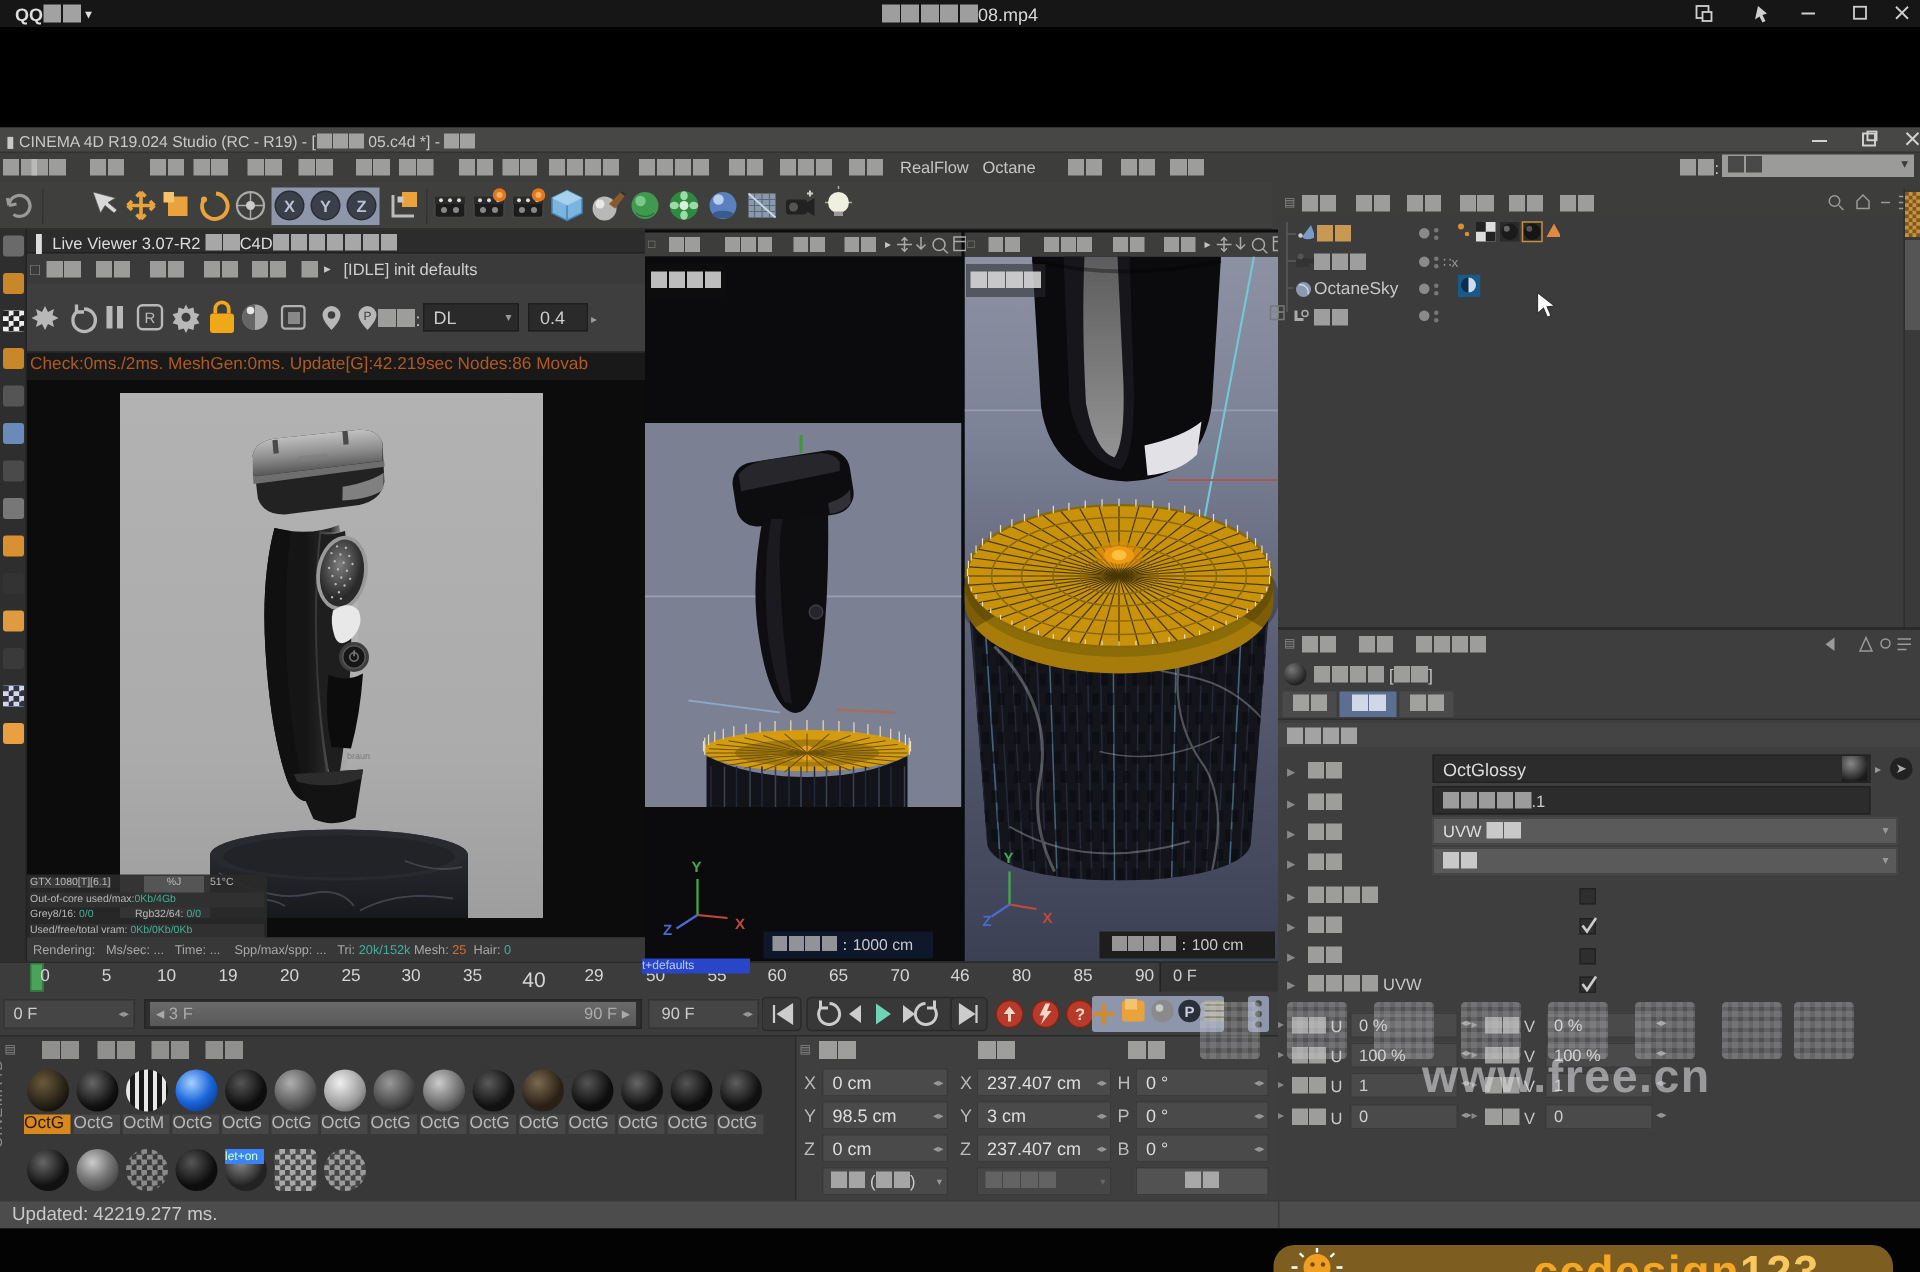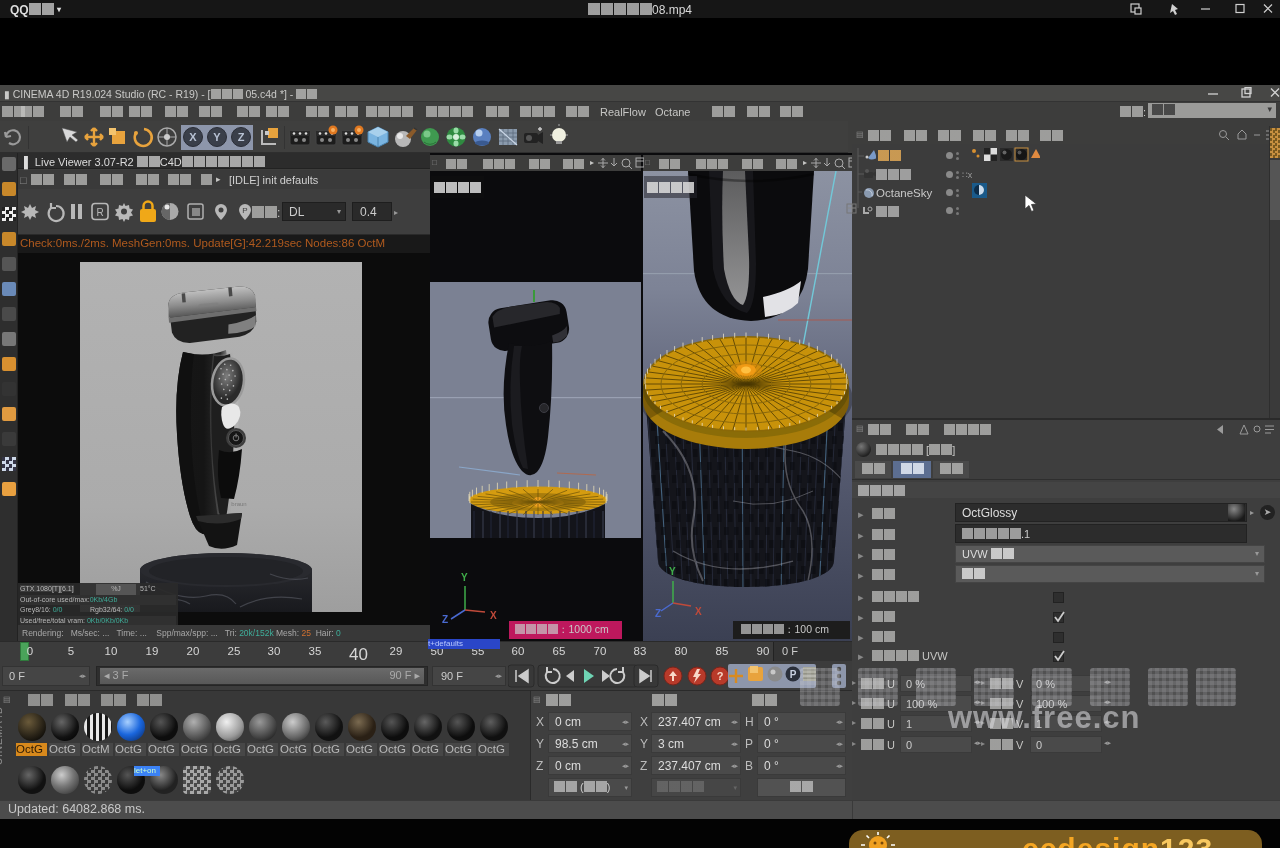--- a/index.html
+++ b/index.html
@@ -219,21 +219,21 @@
     </g>
 <g fill="#b8b8b8">
       <path d="M227 6 a6 6 0 0 1 6 6 c0 4 -6 10 -6 10 s-6 -6 -6 -10 a6 6 0 0 1 6-6z"></path>
       <text x="227" y="15" font-size="8" fill="#3e3e3e" text-anchor="middle">P</text>
     </g>
 </svg>
 <div class="a txt" style="left:252px;top:206px;font-size:12px"><i style="display:inline-block;width:25px;height:12px;vertical-align:-1px;background:repeating-linear-gradient(90deg,currentColor 0 12px,transparent 12px 13px);opacity:0.7;"></i>:</div>
 <div class="a" style="left:282px;top:202px;width:64px;height:19px;background:#2a2a2a;border:1px solid #1e1e1e;color:#ccc;font-size:12px;padding:2px 6px">DL<span style="position:absolute;right:4px;top:4px;font-size:8px;color:#999">▾</span></div>
 <div class="a" style="left:352px;top:202px;width:40px;height:19px;background:#2a2a2a;border:1px solid #1e1e1e;color:#ccc;font-size:12px;padding:2px 7px">0.4</div>
 <div class="a" style="left:394px;top:208px;color:#999;font-size:8px">▸</div>
-<div class="a" style="left:18px;top:235px;width:412px;height:18px;background:#191919;color:#b05a1e;font-size:11.5px;padding:2px 0 0 2px;white-space:nowrap;overflow:hidden">Check:0ms./2ms. MeshGen:0ms. Update[G]:42.219sec Nodes:86 OctM</div>
+<div class="a" style="left:18px;top:235px;width:412px;height:18px;background:#191919;color:#b05a1e;font-size:11.5px;padding:2px 0 0 2px;white-space:nowrap;overflow:hidden">Check:0ms./2ms. MeshGen:0ms. Update[G]:42.219sec Nodes:86 Movab</div>
 <div class="a" style="left:18px;top:253px;width:412px;height:372px;background:#0c0c0c"></div>
 <svg class="a" style="left:80px;top:262px" width="282" height="350" viewBox="0 0 282 350">
 <defs>
 <linearGradient id="bgv" x1="0" y1="0" x2="0" y2="1">
         <stop offset="0" stop-color="#b2b2b2"></stop>
         <stop offset=".7" stop-color="#ababab"></stop>
         <stop offset="1" stop-color="#9e9e9e"></stop>
       </linearGradient>
 <linearGradient id="hd" x1="0" y1="0" x2="0" y2="1">
         <stop offset="0" stop-color="#c2c2c2"></stop>
@@ -471,21 +471,21 @@
 <g font-size="10" font-weight="bold">
 <path d="M35 439 v-24" stroke="#3fae4a" stroke-width="1.5"></path>
 <path d="M35 439 l-14 9" stroke="#4a6ad0" stroke-width="1.5"></path>
 <path d="M35 439 l20 2" stroke="#c04a3a" stroke-width="1.5"></path>
 <text x="31" y="410" fill="#3fae4a">Y</text>
         <text x="12" y="452" fill="#4a6ad0">Z</text>
         <text x="60" y="448" fill="#c04a3a">X</text>
 </g>
 </g>
   </svg>
-<div class="a" style="left:509px;top:621px;width:113px;height:18px;background:#be185d;color:#c8c8c8;font-size:10.5px;padding:2px 0 0 6px"><i style="display:inline-block;width:43px;height:10px;vertical-align:-1px;background:repeating-linear-gradient(90deg,currentColor 0 10px,transparent 10px 11px);opacity:0.7;"></i>：1000 cm</div>
+<div class="a" style="left:509px;top:621px;width:113px;height:18px;background:#0f172a;color:#c8c8c8;font-size:10.5px;padding:2px 0 0 6px"><i style="display:inline-block;width:43px;height:10px;vertical-align:-1px;background:repeating-linear-gradient(90deg,currentColor 0 10px,transparent 10px 11px);opacity:0.7;"></i>：1000 cm</div>
 <svg class="a" style="left:643px;top:171px" width="209" height="470" viewBox="0 0 209 470">
 <defs>
 <linearGradient id="sky2" x1="0" y1="0" x2="0" y2="1">
         <stop offset="0" stop-color="#8c92a2"></stop>
         <stop offset=".25" stop-color="#7d8396"></stop>
         <stop offset=".55" stop-color="#5a5f75"></stop>
         <stop offset="1" stop-color="#3b4053"></stop>
       </linearGradient>
 <linearGradient id="shin" x1="0" y1="0" x2="0" y2="1">
         <stop offset="0" stop-color="#777"></stop>
@@ -1090,28 +1090,28 @@
 <div class="a" style="left:0;top:641px;width:852px;height:21px;background:#3c3c3c;border-top:1px solid #2a2a2a"></div>
 <div class="a" style="left:20px;top:642px;width:9px;height:19px;background:#4aa35a;border:1px solid #2f7a3c"></div>
 <div class="a" style="left:18px;top:645px;width:24px;text-align:center;color:#d5d5d5;font-size:11.5px">0</div>
 <div class="a" style="left:59px;top:645px;width:24px;text-align:center;color:#d5d5d5;font-size:11.5px">5</div>
 <div class="a" style="left:99px;top:645px;width:24px;text-align:center;color:#d5d5d5;font-size:11.5px">10</div>
 <div class="a" style="left:140px;top:645px;width:24px;text-align:center;color:#d5d5d5;font-size:11.5px">19</div>
 <div class="a" style="left:181px;top:645px;width:24px;text-align:center;color:#d5d5d5;font-size:11.5px">20</div>
 <div class="a" style="left:222px;top:645px;width:24px;text-align:center;color:#d5d5d5;font-size:11.5px">25</div>
 <div class="a" style="left:262px;top:645px;width:24px;text-align:center;color:#d5d5d5;font-size:11.5px">30</div>
 <div class="a" style="left:303px;top:645px;width:24px;text-align:center;color:#d5d5d5;font-size:11.5px">35</div>
-<div class="a" style="left:344px;top:645px;width:24px;text-align:right;color:#d5d5d5;font-size:17px">40</div>
+<div class="a" style="left:344px;top:645px;width:24px;text-align:center;color:#d5d5d5;font-size:14px">40</div>
 <div class="a" style="left:384px;top:645px;width:24px;text-align:center;color:#d5d5d5;font-size:11.5px">29</div>
 <div class="a" style="left:425px;top:645px;width:24px;text-align:center;color:#d5d5d5;font-size:11.5px">50</div>
 <div class="a" style="left:466px;top:645px;width:24px;text-align:center;color:#d5d5d5;font-size:11.5px">55</div>
 <div class="a" style="left:506px;top:645px;width:24px;text-align:center;color:#d5d5d5;font-size:11.5px">60</div>
 <div class="a" style="left:547px;top:645px;width:24px;text-align:center;color:#d5d5d5;font-size:11.5px">65</div>
 <div class="a" style="left:588px;top:645px;width:24px;text-align:center;color:#d5d5d5;font-size:11.5px">70</div>
-<div class="a" style="left:628px;top:645px;width:24px;text-align:center;color:#d5d5d5;font-size:11.5px">83</div>
+<div class="a" style="left:628px;top:645px;width:24px;text-align:center;color:#d5d5d5;font-size:11.5px">46</div>
 <div class="a" style="left:669px;top:645px;width:24px;text-align:center;color:#d5d5d5;font-size:11.5px">80</div>
 <div class="a" style="left:710px;top:645px;width:24px;text-align:center;color:#d5d5d5;font-size:11.5px">85</div>
 <div class="a" style="left:751px;top:645px;width:24px;text-align:center;color:#d5d5d5;font-size:11.5px">90</div>
 <div class="a" style="left:773px;top:642px;width:79px;height:19px;background:#333;border-left:1px solid #222;color:#ccc;font-size:11px;padding:3px 0 0 8px">0 F</div>
 <div class="a" style="left:0;top:662px;width:852px;height:28px;background:#3c3c3c"></div>
 <div class="a" style="left:2px;top:666px;width:88px;height:20px;background:#454545;border:1px solid #333;color:#ccc;font-size:11px;padding:3px 6px">0 F<span style="position:absolute;right:3px;top:5px;font-size:7px;color:#999">◂▸</span></div>
 <div class="a" style="left:96px;top:666px;width:332px;height:20px;background:#2e2e2e;border:1px solid #252525"></div>
 <div class="a" style="left:100px;top:668px;width:324px;height:16px;background:linear-gradient(0deg,#585858,#6a6a6a);color:#aaa;font-size:11px">
     <span style="position:absolute;left:4px;top:1px">◂ 3 F</span>
     <span style="position:absolute;right:4px;top:1px">90 F ▸</span>
@@ -1205,21 +1205,21 @@
 <div class="a" style="left:445px;top:743px;width:31px;height:13px;font-size:11.5px;line-height:13px;background:#474747;color:#b8b8b8;overflow:hidden">OctG</div>
 <div class="a" style="left:480px;top:713px;width:28px;height:28px;border-radius:50%;background:radial-gradient(circle at 38% 32%, #5e5e5e 0, #101010 60%)"></div>
 <div class="a" style="left:478px;top:743px;width:31px;height:13px;font-size:11.5px;line-height:13px;background:#474747;color:#b8b8b8;overflow:hidden">OctG</div>
 <div class="a" style="left:18px;top:766px;width:28px;height:28px;border-radius:50%;background:radial-gradient(circle at 38% 32%, #666 0, #111 60%)"></div>
 <div class="a" style="left:51px;top:766px;width:28px;height:28px;border-radius:50%;background:radial-gradient(circle at 38% 32%, #ccc 0, #777 45%, #333 90%)"></div>
 <div class="a" style="left:84px;top:766px;width:28px;height:28px;border-radius:50%;background:repeating-conic-gradient(#8a8a8a 0 25%, #3a3a3a 0 50%);background-size:7px 7px"></div>
 <div class="a" style="left:117px;top:766px;width:28px;height:28px;border-radius:50%;background:radial-gradient(circle at 38% 32%, #555 0, #0d0d0d 60%)"></div>
 <div class="a" style="left:150px;top:766px;width:28px;height:28px;border-radius:50%;background:radial-gradient(circle at 38% 32%, #888 0, #222 60%)"></div>
 <div class="a" style="left:183px;top:766px;width:28px;height:28px;border-radius:4px;background:repeating-conic-gradient(#a8a8a8 0 25%, #4a4a4a 0 50%);background-size:7px 7px"></div>
 <div class="a" style="left:216px;top:766px;width:28px;height:28px;border-radius:50%;background:repeating-conic-gradient(#9a9a9a 0 25%, #454545 0 50%);background-size:7px 7px"></div>
-<div class="a" style="left:134px;top:766px;width:26px;height:10px;background:#3b82f6;color:#cfc;font-size:8px;line-height:10px">let+on</div>
+<div class="a" style="left:150px;top:766px;width:26px;height:10px;background:#3b82f6;color:#cfc;font-size:8px;line-height:10px">let+on</div>
 <div class="a" style="left:530px;top:690px;width:322px;height:110px;background:#3f3f3f;border-top:1px solid #2a2a2a;border-left:1px solid #2a2a2a"></div>
 <div class="a txt" style="left:533px;top:695px;font-size:8px;color:#888">▤</div>
 <div class="a txt" style="left:546px;top:694px;font-size:12px"><i style="display:inline-block;width:25px;height:12px;vertical-align:-1px;background:repeating-linear-gradient(90deg,currentColor 0 12px,transparent 12px 13px);opacity:0.7;"></i></div>
 <div class="a txt" style="left:652px;top:694px;font-size:12px"><i style="display:inline-block;width:25px;height:12px;vertical-align:-1px;background:repeating-linear-gradient(90deg,currentColor 0 12px,transparent 12px 13px);opacity:0.7;"></i></div>
 <div class="a txt" style="left:752px;top:694px;font-size:12px"><i style="display:inline-block;width:25px;height:12px;vertical-align:-1px;background:repeating-linear-gradient(90deg,currentColor 0 12px,transparent 12px 13px);opacity:0.7;"></i></div>
 <div class="a txt" style="left:536px;top:715px;font-size:12px;color:#bbb">X</div>
 <div class="a" style="left:548px;top:712px;width:84px;height:19px;background:#4a4a4a;border:1px solid #3a3a3a;color:#ddd;font-size:12px;padding:2px 6px">0 cm<span style="position:absolute;right:2px;top:5px;font-size:7px;color:#999">◂▸</span></div>
 <div class="a txt" style="left:640px;top:715px;font-size:12px;color:#bbb">X</div>
 <div class="a" style="left:651px;top:712px;width:90px;height:19px;background:#4a4a4a;border:1px solid #3a3a3a;color:#ddd;font-size:12px;padding:2px 6px">237.407 cm<span style="position:absolute;right:2px;top:5px;font-size:7px;color:#999">◂▸</span></div>
 <div class="a txt" style="left:745px;top:715px;font-size:12px;color:#bbb">H</div>
@@ -1234,21 +1234,21 @@
 <div class="a" style="left:548px;top:756px;width:84px;height:19px;background:#4a4a4a;border:1px solid #3a3a3a;color:#ddd;font-size:12px;padding:2px 6px">0 cm<span style="position:absolute;right:2px;top:5px;font-size:7px;color:#999">◂▸</span></div>
 <div class="a txt" style="left:640px;top:759px;font-size:12px;color:#bbb">Z</div>
 <div class="a" style="left:651px;top:756px;width:90px;height:19px;background:#4a4a4a;border:1px solid #3a3a3a;color:#ddd;font-size:12px;padding:2px 6px">237.407 cm<span style="position:absolute;right:2px;top:5px;font-size:7px;color:#999">◂▸</span></div>
 <div class="a txt" style="left:745px;top:759px;font-size:12px;color:#bbb">B</div>
 <div class="a" style="left:757px;top:756px;width:89px;height:19px;background:#4a4a4a;border:1px solid #3a3a3a;color:#ddd;font-size:12px;padding:2px 6px">0 °<span style="position:absolute;right:2px;top:5px;font-size:7px;color:#999">◂▸</span></div>
 <div class="a" style="left:548px;top:778px;width:84px;height:19px;background:#4a4a4a;border:1px solid #3a3a3a;color:#ccc;font-size:11px;padding:2px 5px"><i style="display:inline-block;width:23px;height:11px;vertical-align:-1px;background:repeating-linear-gradient(90deg,currentColor 0 11px,transparent 11px 12px);opacity:0.7;"></i> (<i style="display:inline-block;width:23px;height:11px;vertical-align:-1px;background:repeating-linear-gradient(90deg,currentColor 0 11px,transparent 11px 12px);opacity:0.7;"></i>)<span style="position:absolute;right:3px;top:5px;font-size:7px;color:#999">▾</span></div>
 <div class="a" style="left:651px;top:778px;width:90px;height:19px;background:#464646;border:1px solid #3a3a3a;color:#6a6a6a;font-size:11px;padding:2px 5px"><i style="display:inline-block;width:47px;height:11px;vertical-align:-1px;background:repeating-linear-gradient(90deg,#6a6a6a 0 11px,transparent 11px 12px);opacity:0.8;"></i><span style="position:absolute;right:3px;top:5px;font-size:7px;color:#666">▾</span></div>
 <div class="a" style="left:757px;top:778px;width:89px;height:19px;background:#525252;border:1px solid #3a3a3a;color:#ccc;font-size:11px;text-align:center;padding:2px 0"><i style="display:inline-block;width:23px;height:11px;vertical-align:-1px;background:repeating-linear-gradient(90deg,currentColor 0 11px,transparent 11px 12px);opacity:0.7;"></i></div>
 <div class="a" style="left:0;top:800px;width:1280px;height:19px;background:#4c4c4c;border-top:1px solid #3a3a3a"></div>
 <div class="a" style="left:852px;top:800px;width:1px;height:19px;background:#3a3a3a"></div>
-<div class="a" style="left:8px;top:802px;color:#c8c8c8;font-size:12.5px">Updated: 64082.868 ms.</div>
+<div class="a" style="left:8px;top:802px;color:#c8c8c8;font-size:12.5px">Updated: 42219.277 ms.</div>
 <div class="a" style="left:800px;top:668px;width:40px;height:38px;background:repeating-linear-gradient(0deg,rgba(220,220,225,.34) 0 4px,rgba(220,220,225,.12) 4px 7px),repeating-linear-gradient(90deg,rgba(220,220,225,.26) 0 4px,rgba(220,220,225,.08) 4px 7px);opacity:.66;border-radius:3px"></div>
 <div class="a" style="left:858px;top:668px;width:40px;height:38px;background:repeating-linear-gradient(0deg,rgba(220,220,225,.34) 0 4px,rgba(220,220,225,.12) 4px 7px),repeating-linear-gradient(90deg,rgba(220,220,225,.26) 0 4px,rgba(220,220,225,.08) 4px 7px);opacity:.66;border-radius:3px"></div>
 <div class="a" style="left:916px;top:668px;width:40px;height:38px;background:repeating-linear-gradient(0deg,rgba(220,220,225,.34) 0 4px,rgba(220,220,225,.12) 4px 7px),repeating-linear-gradient(90deg,rgba(220,220,225,.26) 0 4px,rgba(220,220,225,.08) 4px 7px);opacity:.66;border-radius:3px"></div>
 <div class="a" style="left:974px;top:668px;width:40px;height:38px;background:repeating-linear-gradient(0deg,rgba(220,220,225,.34) 0 4px,rgba(220,220,225,.12) 4px 7px),repeating-linear-gradient(90deg,rgba(220,220,225,.26) 0 4px,rgba(220,220,225,.08) 4px 7px);opacity:.66;border-radius:3px"></div>
 <div class="a" style="left:1032px;top:668px;width:40px;height:38px;background:repeating-linear-gradient(0deg,rgba(220,220,225,.34) 0 4px,rgba(220,220,225,.12) 4px 7px),repeating-linear-gradient(90deg,rgba(220,220,225,.26) 0 4px,rgba(220,220,225,.08) 4px 7px);opacity:.66;border-radius:3px"></div>
 <div class="a" style="left:1090px;top:668px;width:40px;height:38px;background:repeating-linear-gradient(0deg,rgba(220,220,225,.34) 0 4px,rgba(220,220,225,.12) 4px 7px),repeating-linear-gradient(90deg,rgba(220,220,225,.26) 0 4px,rgba(220,220,225,.08) 4px 7px);opacity:.66;border-radius:3px"></div>
 <div class="a" style="left:1148px;top:668px;width:40px;height:38px;background:repeating-linear-gradient(0deg,rgba(220,220,225,.34) 0 4px,rgba(220,220,225,.12) 4px 7px),repeating-linear-gradient(90deg,rgba(220,220,225,.26) 0 4px,rgba(220,220,225,.08) 4px 7px);opacity:.66;border-radius:3px"></div>
 <div class="a" style="left:1196px;top:668px;width:40px;height:38px;background:repeating-linear-gradient(0deg,rgba(220,220,225,.34) 0 4px,rgba(220,220,225,.12) 4px 7px),repeating-linear-gradient(90deg,rgba(220,220,225,.26) 0 4px,rgba(220,220,225,.08) 4px 7px);opacity:.66;border-radius:3px"></div>
 <div class="a" style="left:948px;top:700px;color:rgba(218,218,222,.58);font-size:31px;font-weight:bold;letter-spacing:1px">www.free.cn</div>
 <div class="a" style="left:0;top:819px;width:1280px;height:29px;background:#030303"></div>

